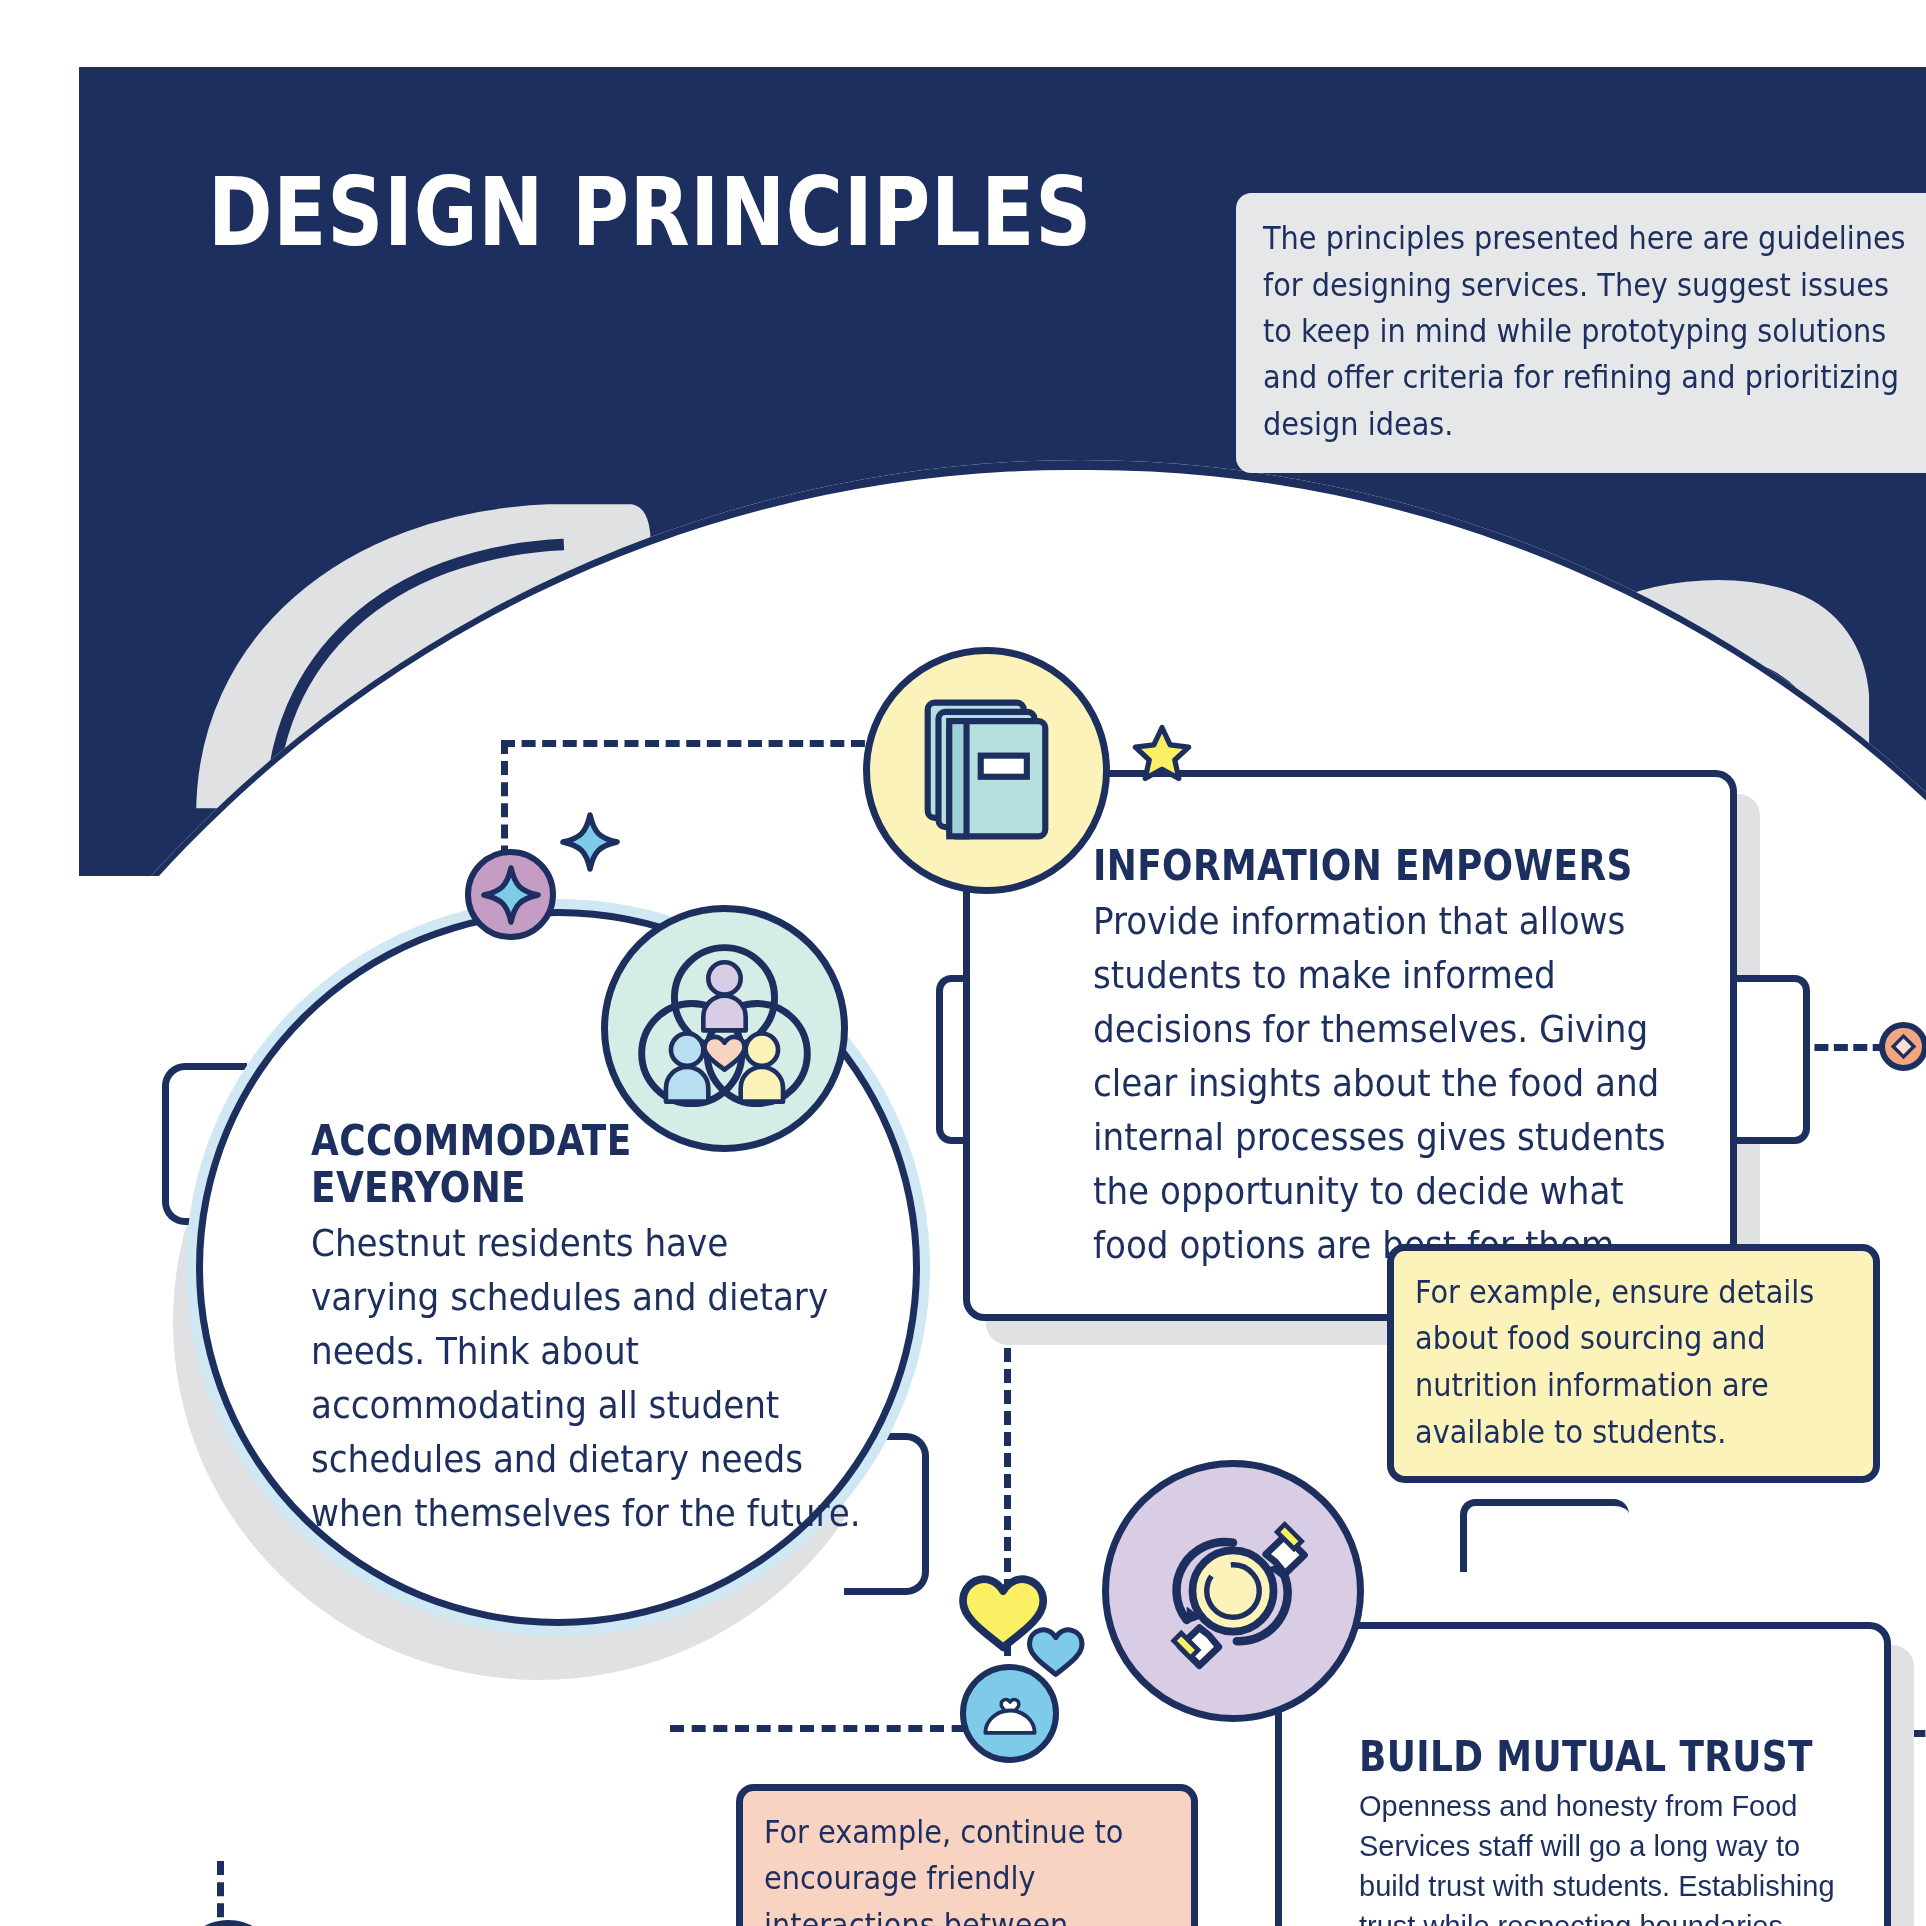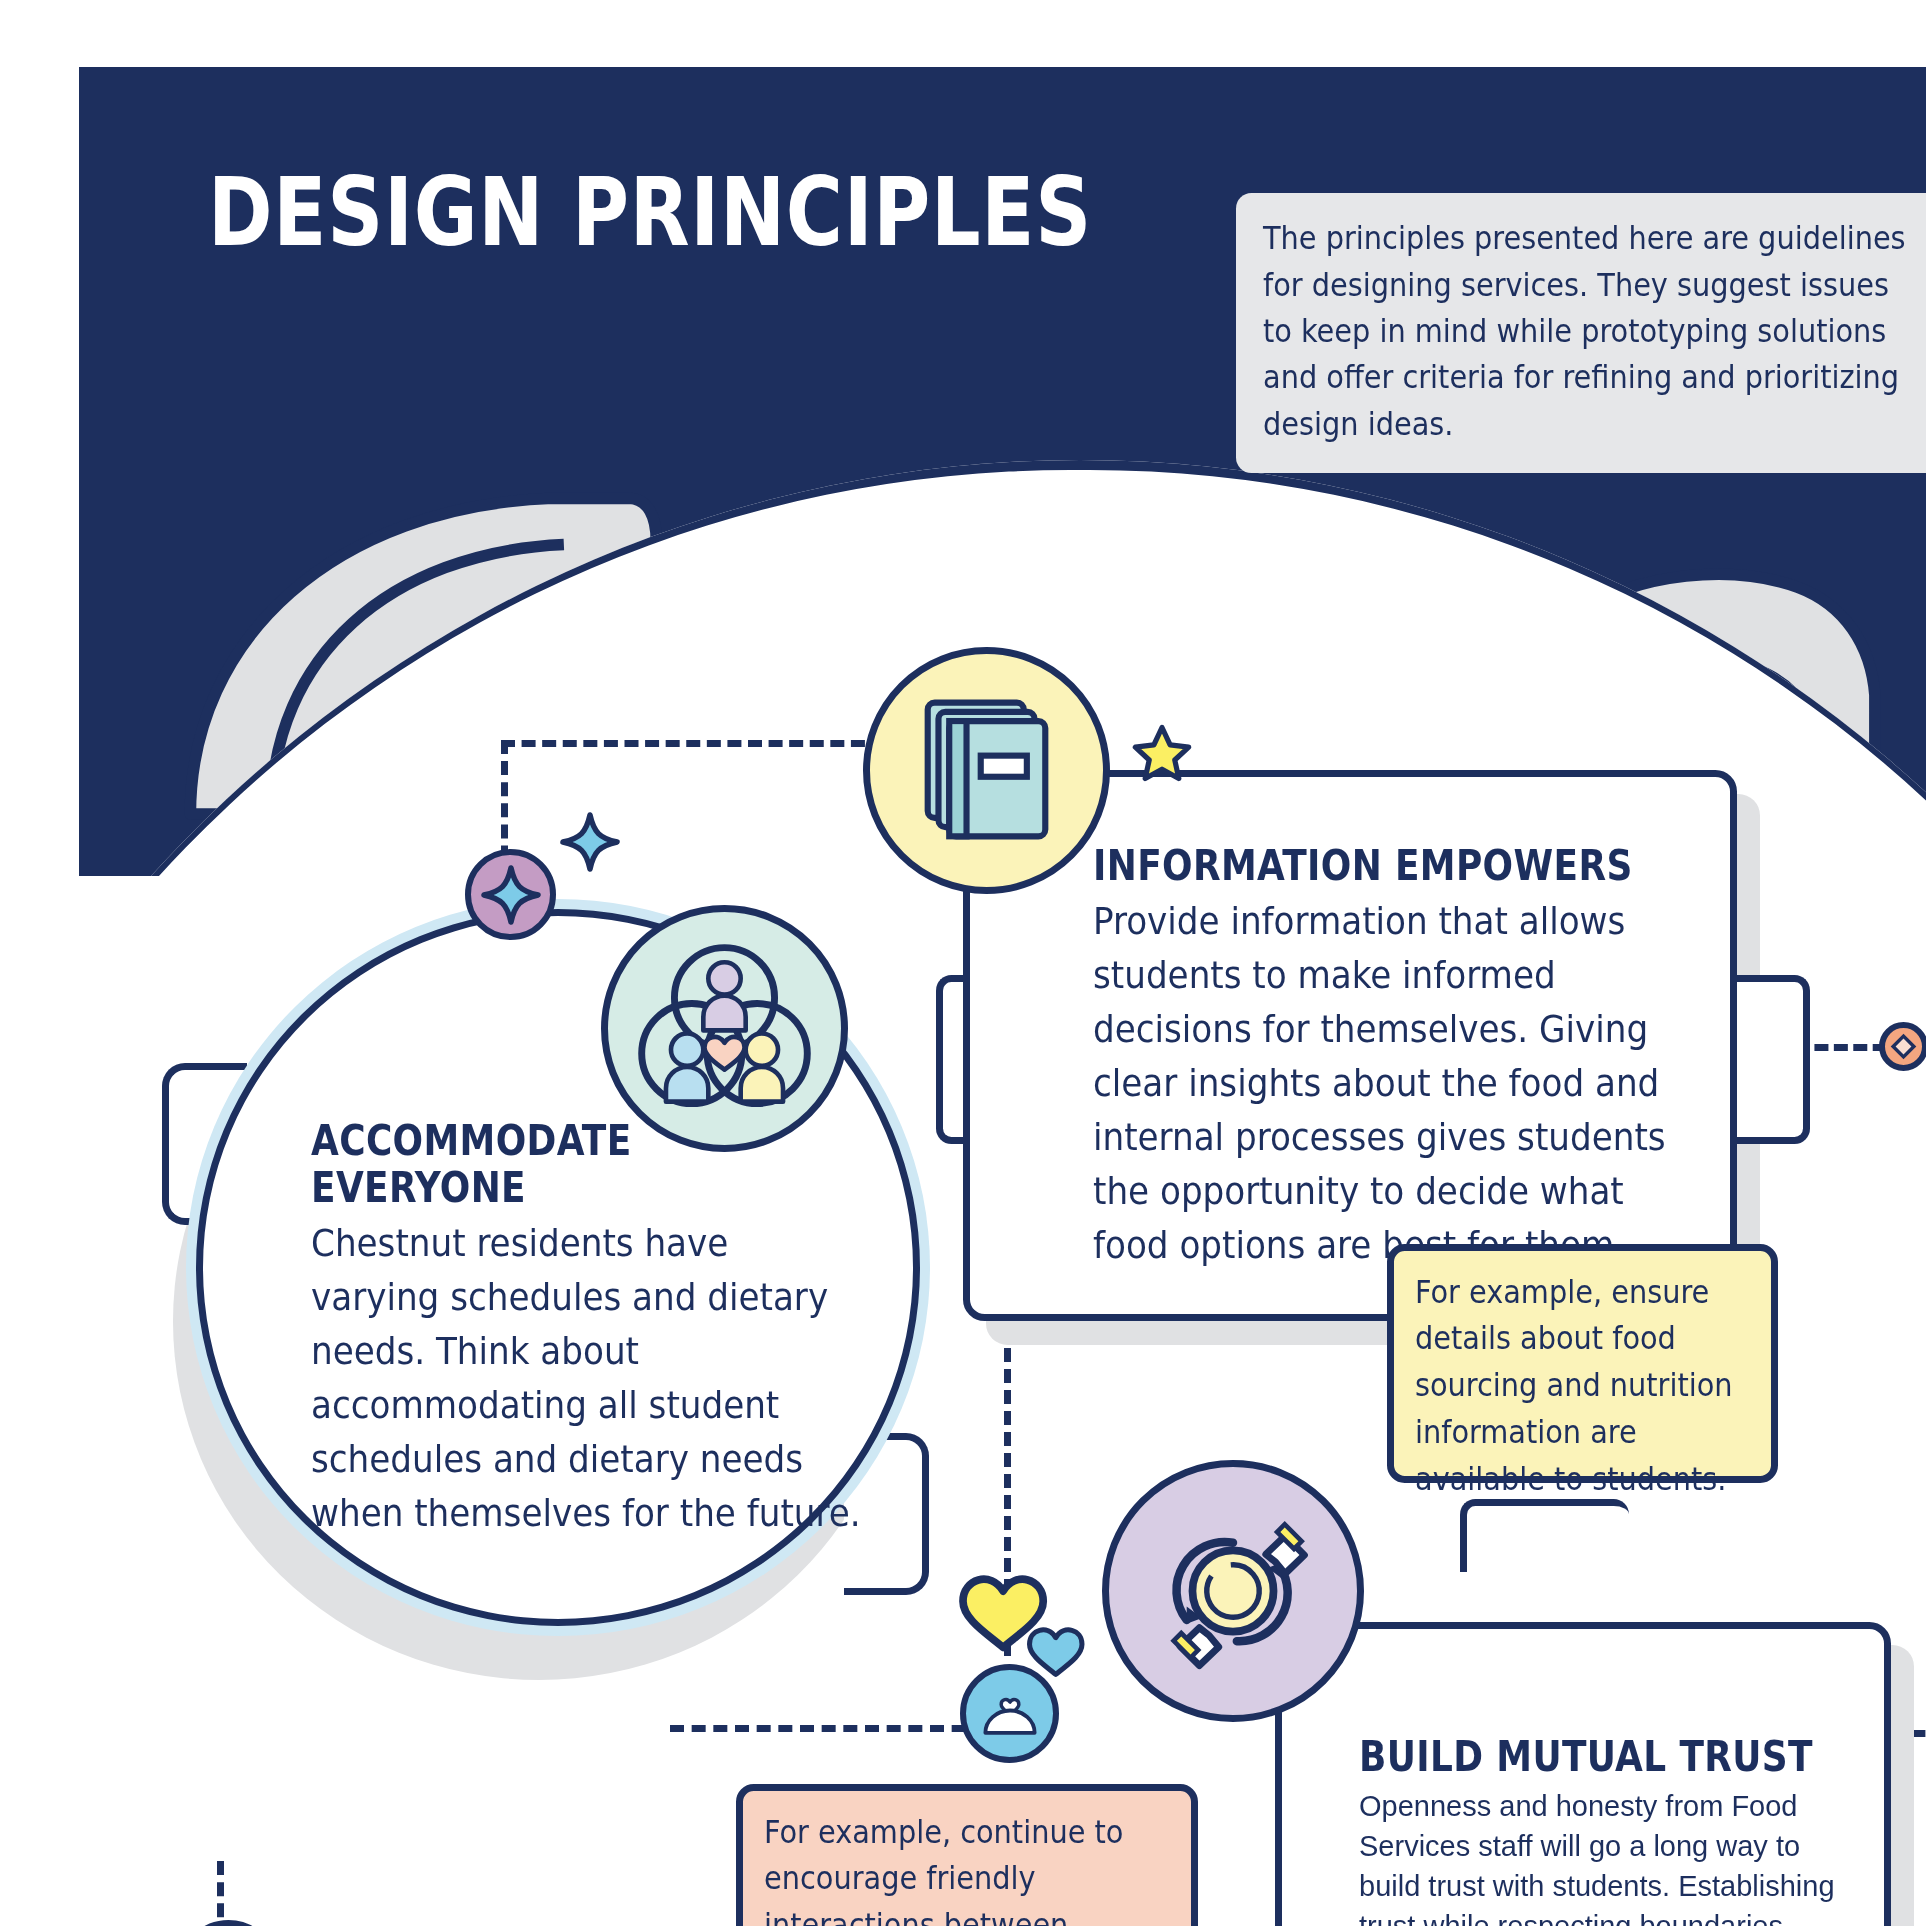--- a/index.html
+++ b/index.html
@@ -224,21 +224,21 @@
   </div>
 
   <div class="pot-shadow" style="left:1298px;top:1645px;width:616px;height:832px;"></div>
   <div class="handle handle-l" style="left:1460px;top:1499px;width:169px;height:73px;border-radius:15.4px 15.4px 0 0;border-bottom:none;"></div>
   <div class="pot" style="left:1275px;top:1622px;width:616px;height:832px;padding:104px 46px 0 77px;">
     <h2 class="card-title">BUILD MUTUAL TRUST</h2>
     <p class="card-body wide">Openness and honesty from Food Services staff will go a long way to build trust with students. Establishing trust while respecting boundaries supports students and staff in achieving their goals to better their experiences.</p>
   </div>
 
 
-  <div class="callout" style="left:1387px;top:1244px;width:391px;height:239px;background:#fbf3b9;">
+  <div class="callout" style="left:1387px;top:1244px;width:493px;height:239px;background:#fbf3b9;">
     <p>For example, ensure details about food sourcing and nutrition information are available to students.</p>
   </div>
 
   <div class="callout" style="left:736px;top:1784px;width:462px;height:231px;background:#f9d3c2;">
     <p>For example, continue to encourage friendly interactions between frontline staff and students.</p>
   </div>
 
   <div class="icon-circle" style="left:863px;top:647px;width:247px;height:247px;background:#fbf3b9;">
     <svg width="127" height="146" viewBox="0 0 330 380">
       <g fill="#b6dfe0" stroke="#1d2f5e" stroke-width="16" stroke-linejoin="round">

